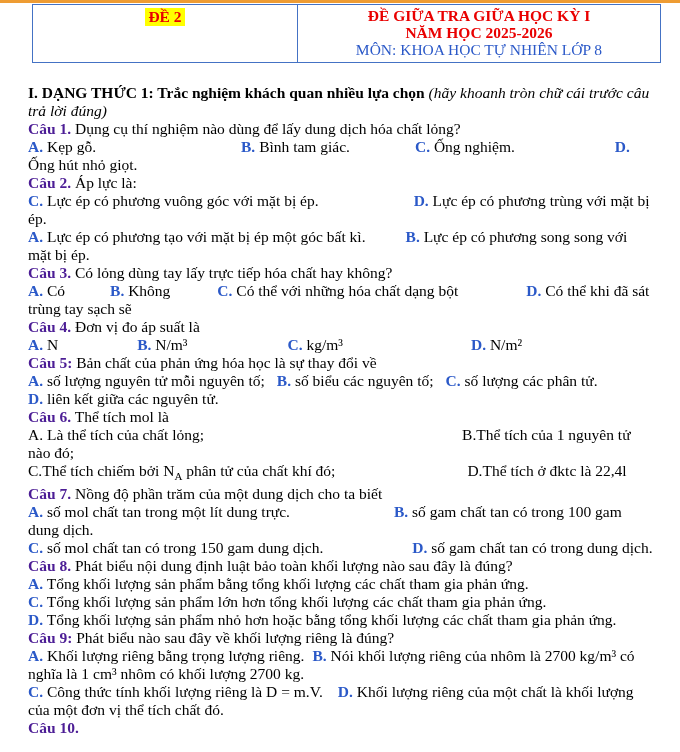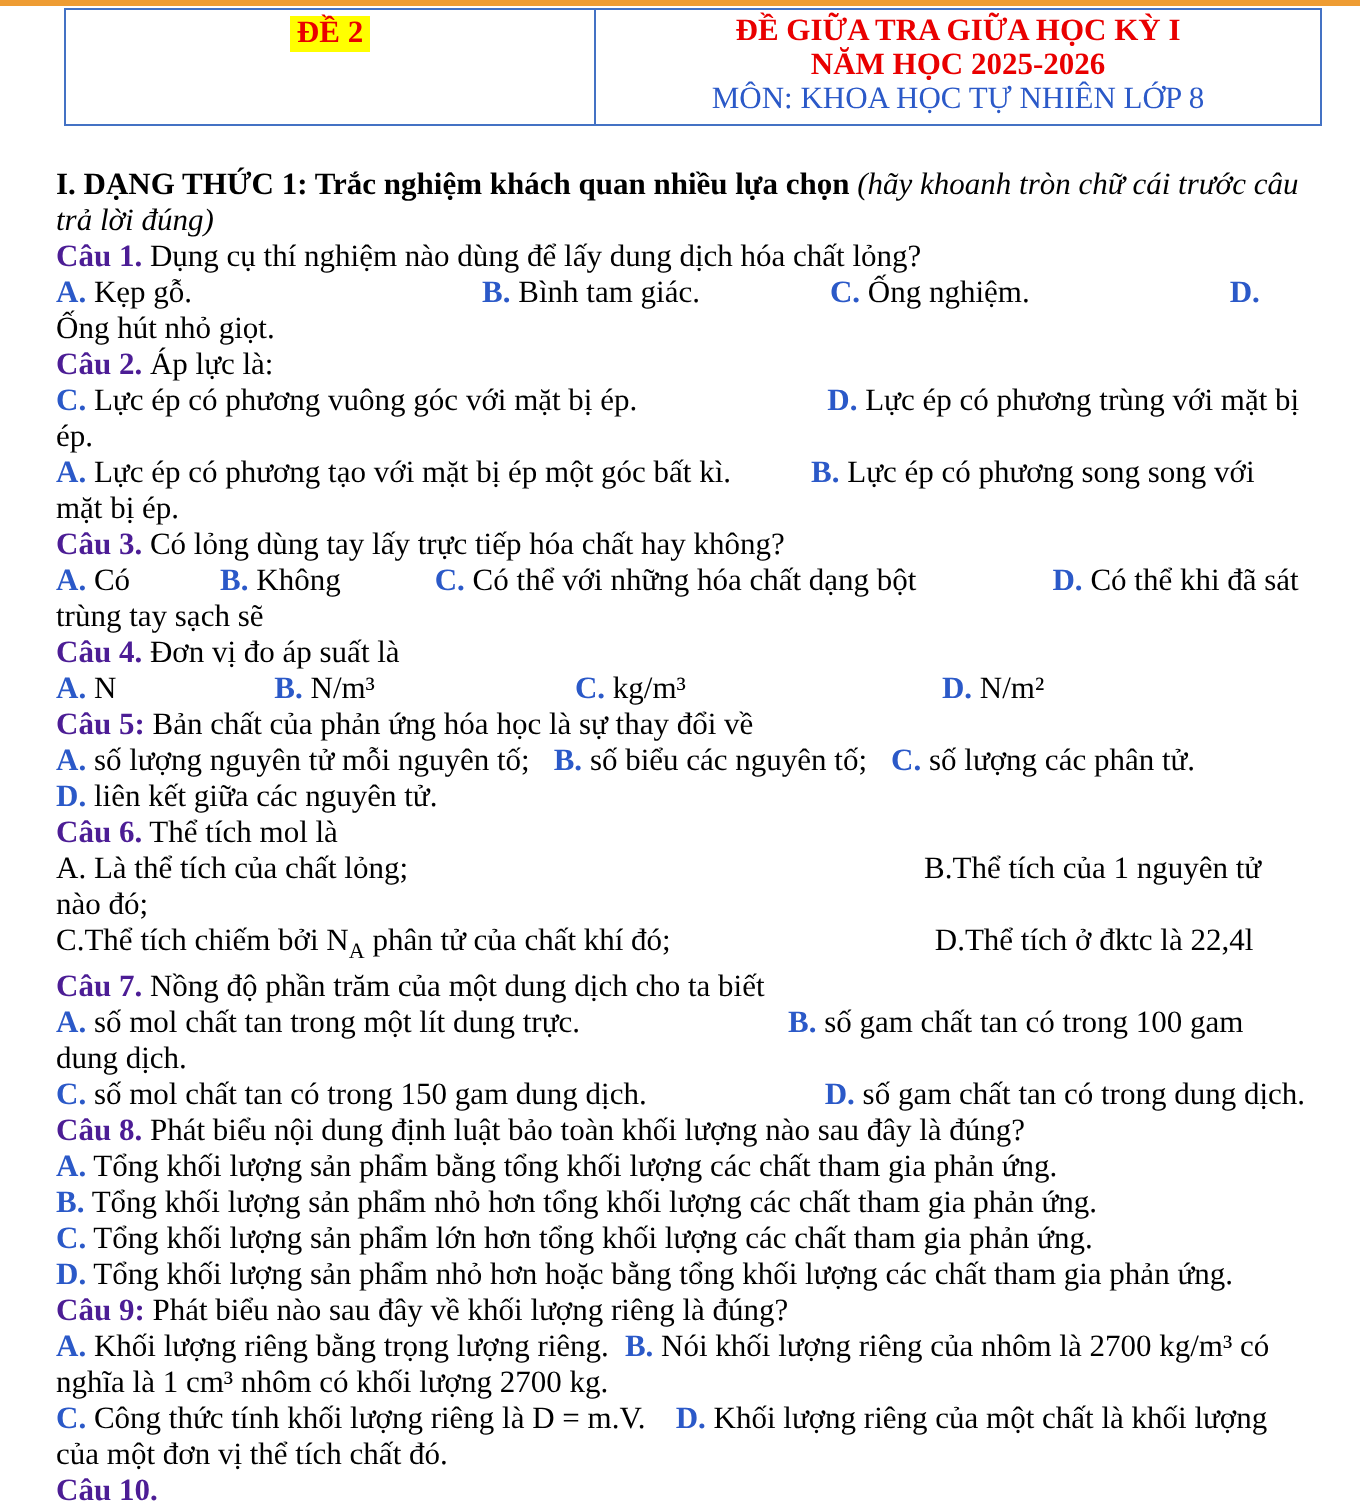--- a/index.html
+++ b/index.html
@@ -77,21 +77,20 @@
 
     <div class="q">
       <div><span class="qlabel">Câu 7.</span><span> Nồng độ phần trăm của một dung dịch cho ta biết</span></div>
       <div><span><span class="lt">A.</span><span> số mol chất tan trong một lít dung trực.</span></span><span class="tab" style="width:104px"></span><span><span class="lt">B.</span><span> số gam chất tan có trong 100 gam dung dịch.</span></span></div>
       <div><span><span class="lt">C.</span><span> số mol chất tan có trong 150 gam dung dịch.</span></span><span class="tab" style="width:89px"></span><span><span class="lt">D.</span><span> số gam chất tan có trong dung dịch.</span></span></div>
     </div>
 
     <div class="q">
       <div><span class="qlabel">Câu 8.</span><span> Phát biểu nội dung định luật bảo toàn khối lượng nào sau đây là đúng?</span></div>
       <div><span><span class="lt">A.</span><span> Tổng khối lượng sản phẩm bằng tổng khối lượng các chất tham gia phản ứng.</span></span></div>
-      <div><span><span class="lt">B.</span><span> Tổng khối lượng sản phẩm nhỏ hơn tổng khối lượng các chất tham gia phản ứng.</span></span></div>
       <div><span><span class="lt">C.</span><span> Tổng khối lượng sản phẩm lớn hơn tổng khối lượng các chất tham gia phản ứng.</span></span></div>
       <div><span><span class="lt">D.</span><span> Tổng khối lượng sản phẩm nhỏ hơn hoặc bằng tổng khối lượng các chất tham gia phản ứng.</span></span></div>
     </div>
 
     <div class="q">
       <div><span class="qlabel">Câu 9:</span><span> Phát biểu nào sau đây về khối lượng riêng là đúng?</span></div>
       <div><span><span class="lt">A.</span><span> Khối lượng riêng bằng trọng lượng riêng.</span></span><span class="tab" style="width:8px"></span><span><span class="lt">B.</span><span> Nói khối lượng riêng của nhôm là 2700 kg/m³ có nghĩa là 1 cm³ nhôm có khối lượng 2700 kg.</span></span></div>
       <div><span><span class="lt">C.</span><span> Công thức tính khối lượng riêng là D = m.V.</span></span><span class="tab" style="width:15px"></span><span><span class="lt">D.</span><span> Khối lượng riêng của một chất là khối lượng của một đơn vị thể tích chất đó.</span></span></div>
     </div>
 

